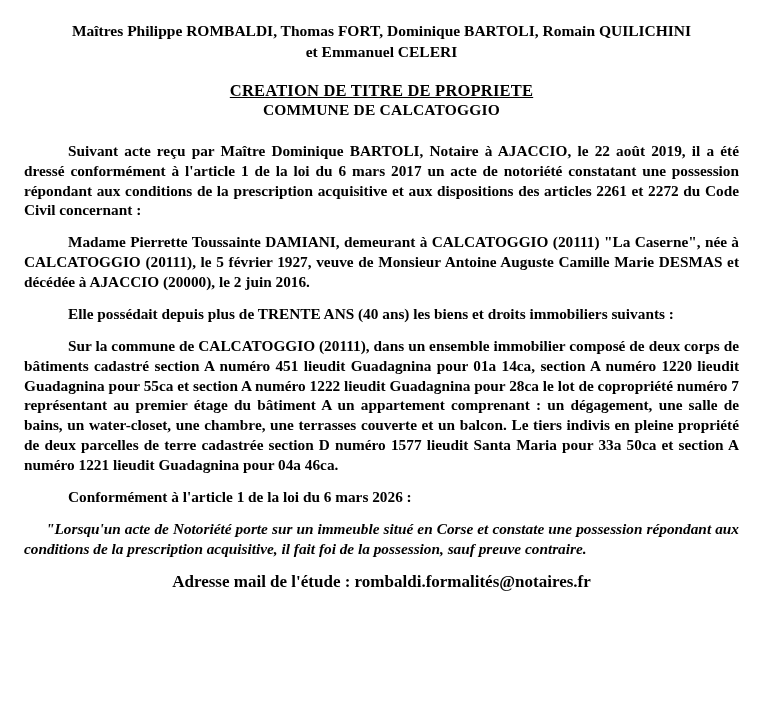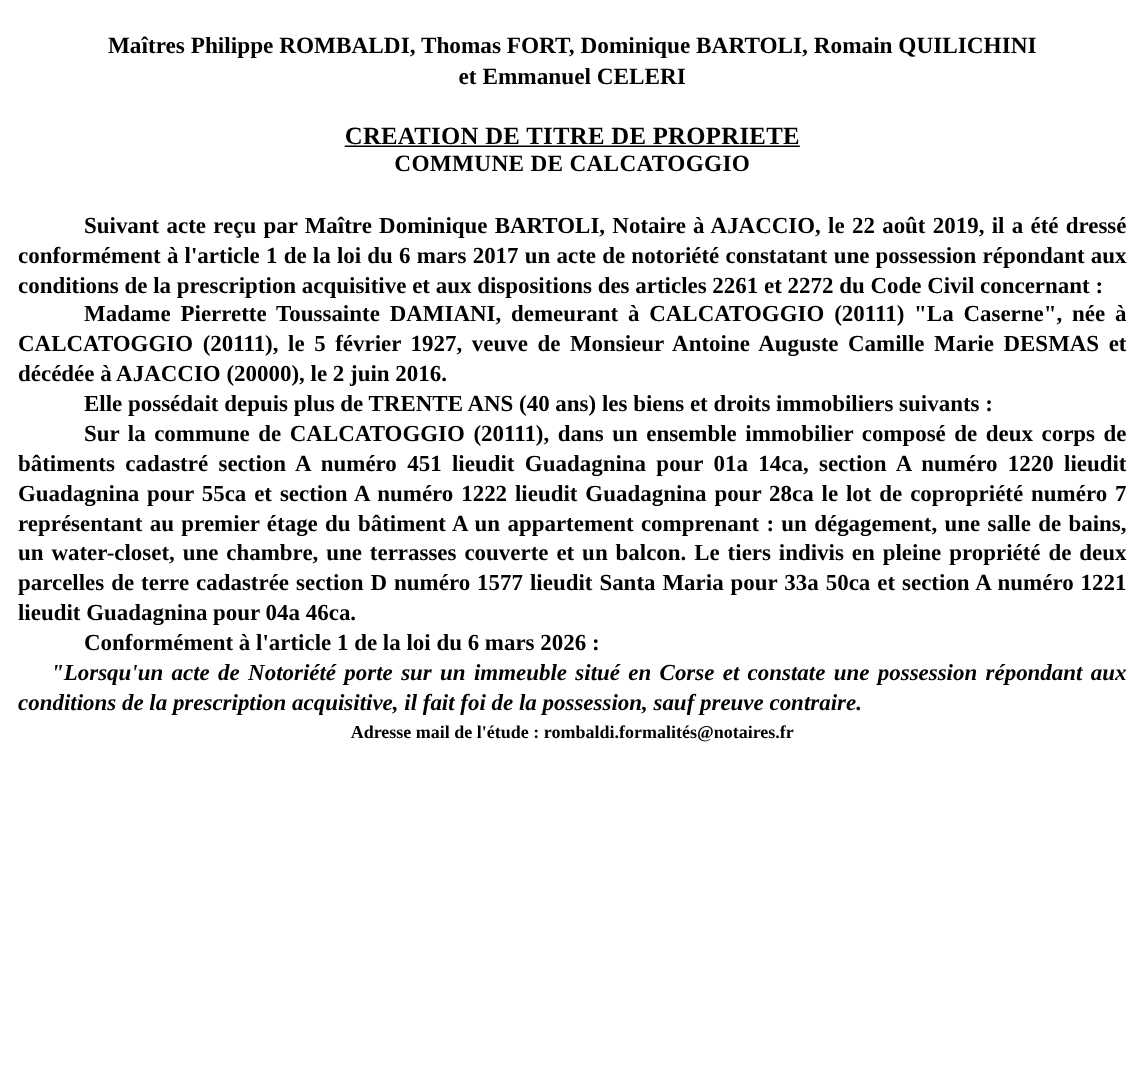--- a/index.html
+++ b/index.html
@@ -50,41 +50,41 @@
 
   .body-block {
     margin-top: 22px;
     font-size: 15.3px;
     font-weight: bold;
     line-height: 1.30;
     text-align: justify;
   }
   .para {
     text-indent: 44px;
-    margin: 0;
+    margin: 12px;
     text-align: justify;
     text-justify: inter-word;
   }
   .para + .para { margin-top: 0px; }
 
   .quote {
     font-style: italic;
     font-weight: bold;
   }
   .para.quote-para {
     text-indent: 22px;
   }
   .para.quote-para2 {
     text-indent: 44px;
     margin-top: 0px;
   }
   .mail-line {
     text-align: center;
     font-weight: bold;
-    font-size: 12px;
+    font-size: 17px;
     margin-top: 2px;
   }
 </style>
 </head>
 <body>
 
 <div class="page">
 
   <div class="header-block">
     <span class="header-line l1">Maîtres Philippe ROMBALDI, Thomas FORT, Dominique BARTOLI, Romain QUILICHINI et Emmanuel CELERI</span>

